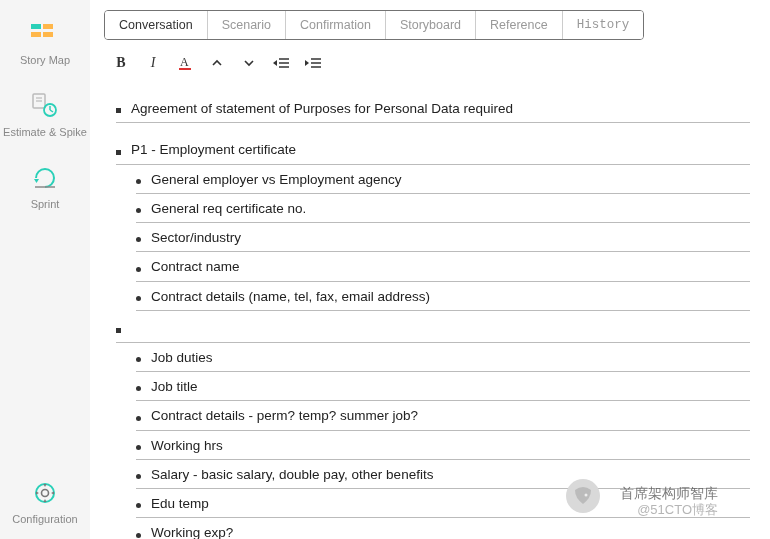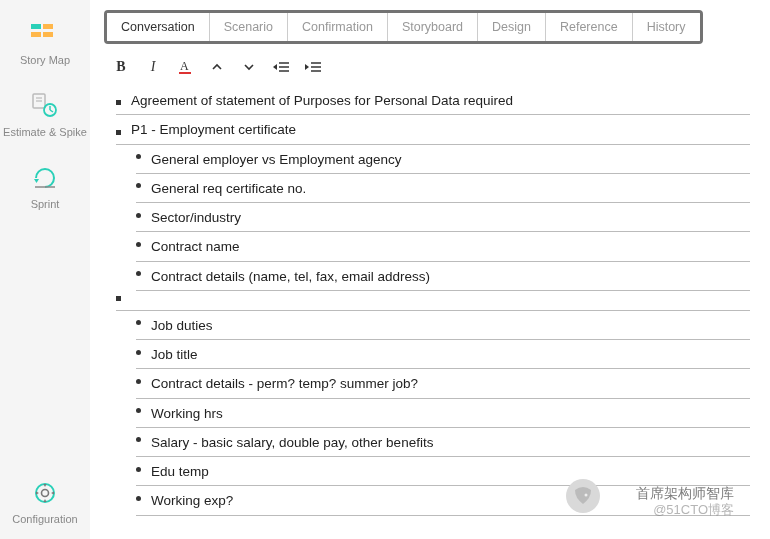--- a/index.html
+++ b/index.html
@@ -39,35 +39,35 @@
     align-items: center;
   }
   .sidebar-spacer { flex: 1; }
   .main {
     flex: 1;
     padding: 10px 14px 0 14px;
     overflow: hidden;
   }
   .tabrow {
     display: flex;
-    border: 3px solid #737373;
+    border: 1px solid #737373;
     border-radius: 4px;
     overflow: hidden;
     width: fit-content;
     margin-bottom: 10px;
   }
   .tab {
     padding: 7px 14px;
     font-size: 12.5px;
     color: #999;
     border-right: 1px solid #ccc;
     cursor: pointer;
     background: #fff;
   }
-  .tab:last-child { border-right: none; }
+  .tab:last-child { border-right: none; font-family: Liberation Mono, monospace; }
   .tab.active { color: #333; font-weight: 500; }
   .toolbar {
     display: flex;
     align-items: center;
     gap: 14px;
     padding: 4px 8px 10px 8px;
     color: #333;
   }
   .toolbar .btn { cursor: pointer; display: inline-flex; align-items: center; justify-content: center; width: 18px; height: 18px; }
   .bold-btn { font-weight: bold; font-family: Georgia, serif; font-size: 14px; }
@@ -77,40 +77,40 @@
     font-size: 13.5px;
     color: #222;
     line-height: 1.5;
   }
   .row {
     display: flex;
     align-items: flex-end;
     border-bottom: 1px solid #bbb;
     padding: 5px 0 3px 0;
   }
-  .lvl0 { margin-left: 6px; }
-  .lvl1 { margin-left: 26px; align-items: center; }
+  .lvl0 { margin-left: 6px; margin-top: 12px; }
+  .lvl1 { margin-left: 26px; }
   .bullet-sq {
     width: 5px; height: 5px;
     background: #333;
     margin-right: 10px;
     margin-bottom: 6px;
     flex-shrink: 0;
   }
   .bullet-rd {
     width: 5px; height: 5px;
     border-radius: 50%;
     background: #333;
     margin-right: 10px;
     margin-bottom: 6px;
     flex-shrink: 0;
   }
   .watermark {
     position: absolute;
-    right: 36px;
+    right: 52px;
     bottom: 20px;
     text-align: right;
     color: rgba(120,120,120,0.55);
     font-size: 13px;
     pointer-events: none;
     line-height: 1.3;
   }
   .watermark .line1 { color: rgba(80,80,80,0.75); font-size: 14px; }
   .av-circle {
     position: absolute;
@@ -180,21 +180,20 @@
   </div>
 </div>
 
 <div class="main">
 
   <div class="tabrow">
     <div class="tab active">Conversation</div>
     <div class="tab">Scenario</div>
     <div class="tab">Confirmation</div>
     <div class="tab">Storyboard</div>
-    <div class="tab">Design</div>
     <div class="tab">Reference</div>
     <div class="tab">History</div>
   </div>
 
   <div class="toolbar">
     <span class="btn bold-btn">B</span>
     <span class="btn italic-btn">I</span>
     <span class="btn">
       <svg width="16" height="16" viewBox="0 0 16 16">
           <text x="3" y="11" font-family="Georgia" font-size="12" fill="#333">A</text>

